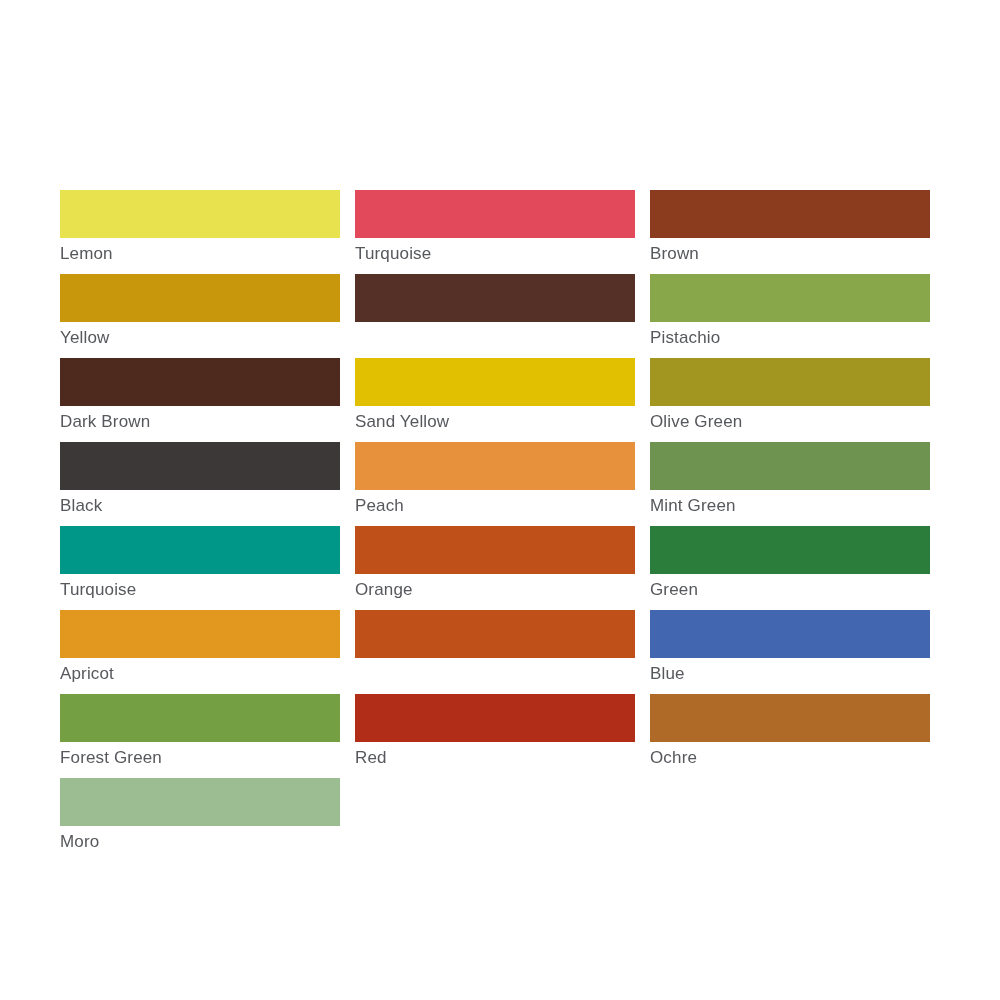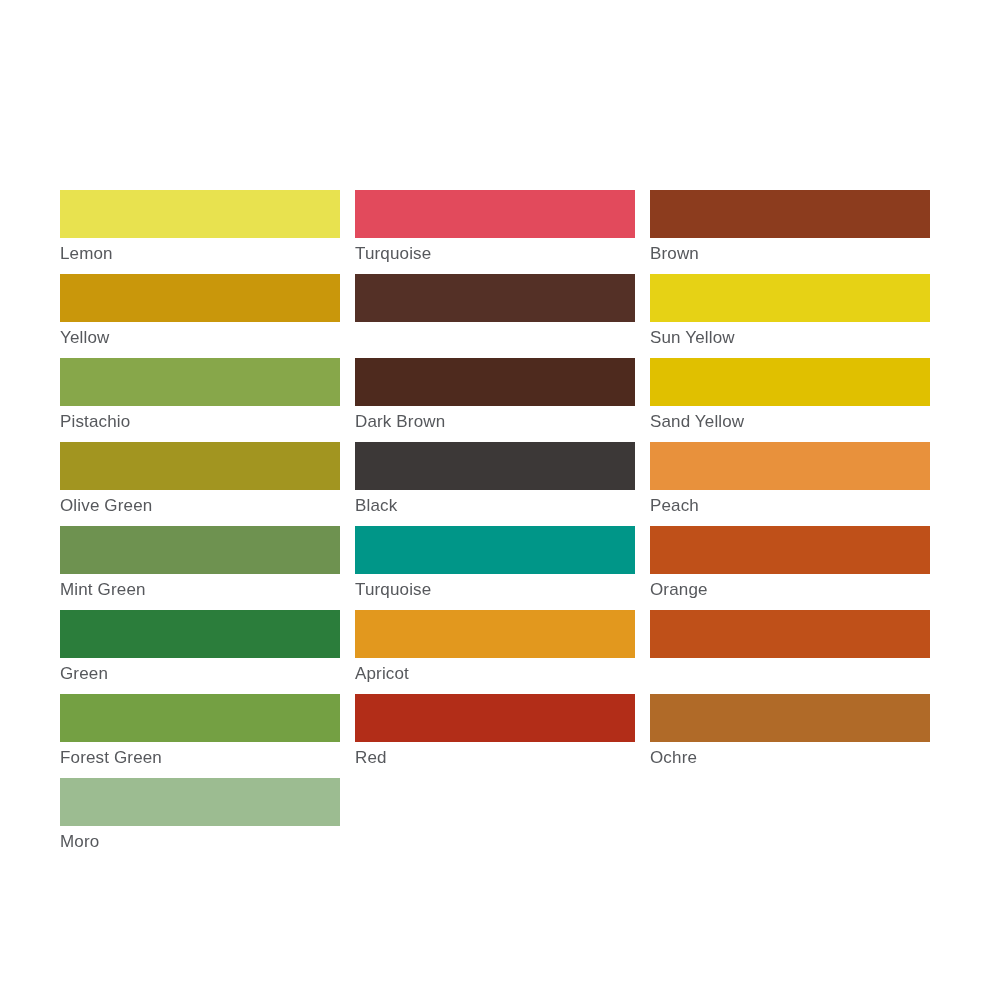--- a/index.html
+++ b/index.html
@@ -75,24 +75,20 @@
         <span class="swatch-label">Brown</span>
       </div>
       <div class="swatch-cell">
         <span class="swatch-chip" style="background-color: rgb(201, 151, 11);"></span>
         <span class="swatch-label">Yellow</span>
       </div>
       <div class="swatch-cell">
         <span class="swatch-chip" style="background-color: rgb(84, 48, 38);"></span>
       </div>
       <div class="swatch-cell">
-        <span class="swatch-chip" style="background-color: rgb(230, 210, 21);"></span>
-        <span class="swatch-label">Sun Yellow</span>
-      </div>
-      <div class="swatch-cell">
         <span class="swatch-chip" style="background-color: rgb(135, 167, 74);"></span>
         <span class="swatch-label">Pistachio</span>
       </div>
       <div class="swatch-cell">
         <span class="swatch-chip" style="background-color: rgb(78, 42, 30);"></span>
         <span class="swatch-label">Dark Brown</span>
       </div>
       <div class="swatch-cell">
         <span class="swatch-chip" style="background-color: rgb(224, 192, 0);"></span>
         <span class="swatch-label">Sand Yellow</span>
@@ -126,20 +122,24 @@
         <span class="swatch-label">Green</span>
       </div>
       <div class="swatch-cell">
         <span class="swatch-chip" style="background-color: rgb(226, 152, 30);"></span>
         <span class="swatch-label">Apricot</span>
       </div>
       <div class="swatch-cell">
         <span class="swatch-chip" style="background-color: rgb(191, 80, 25);"></span>
       </div>
       <div class="swatch-cell">
+        <span class="swatch-chip" style="background-color: rgb(66, 102, 176);"></span>
+        <span class="swatch-label">Blue</span>
+      </div>
+      <div class="swatch-cell">
         <span class="swatch-chip" style="background-color: rgb(116, 160, 67);"></span>
         <span class="swatch-label">Forest Green</span>
       </div>
       <div class="swatch-cell">
         <span class="swatch-chip" style="background-color: rgb(178, 45, 24);"></span>
         <span class="swatch-label">Red</span>
       </div>
       <div class="swatch-cell">
         <span class="swatch-chip" style="background-color: rgb(176, 106, 40);"></span>
         <span class="swatch-label">Ochre</span>

